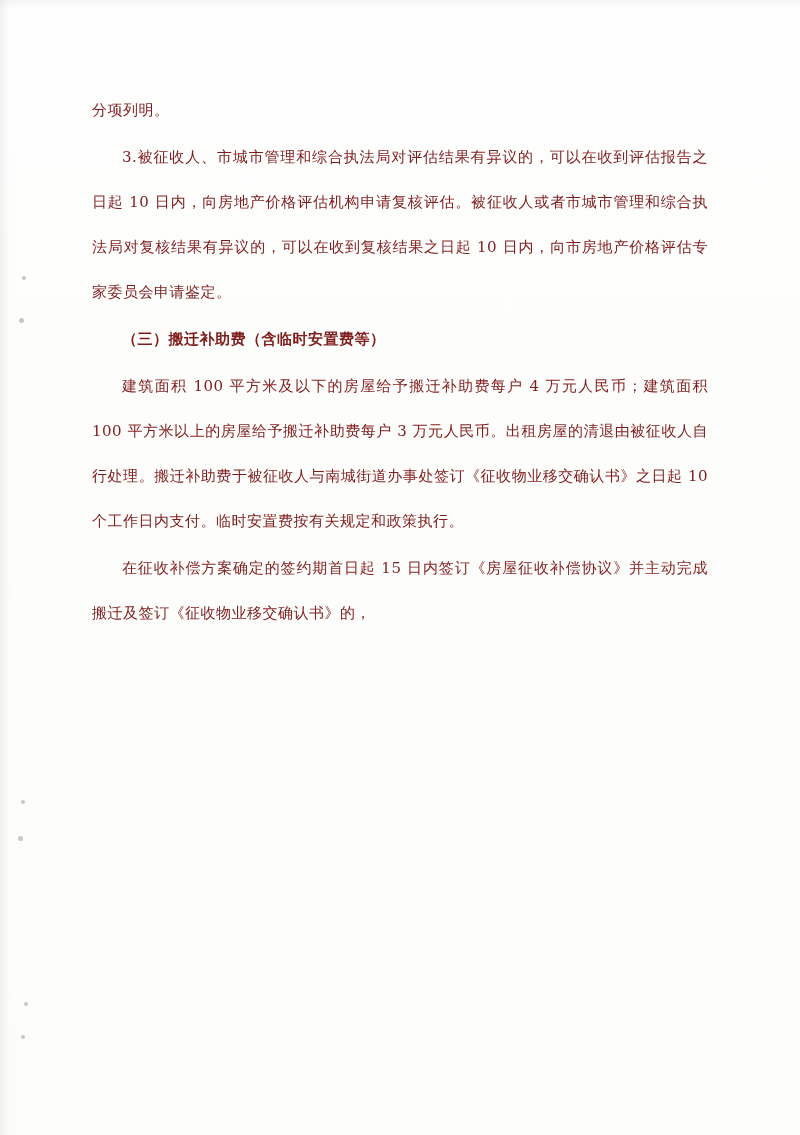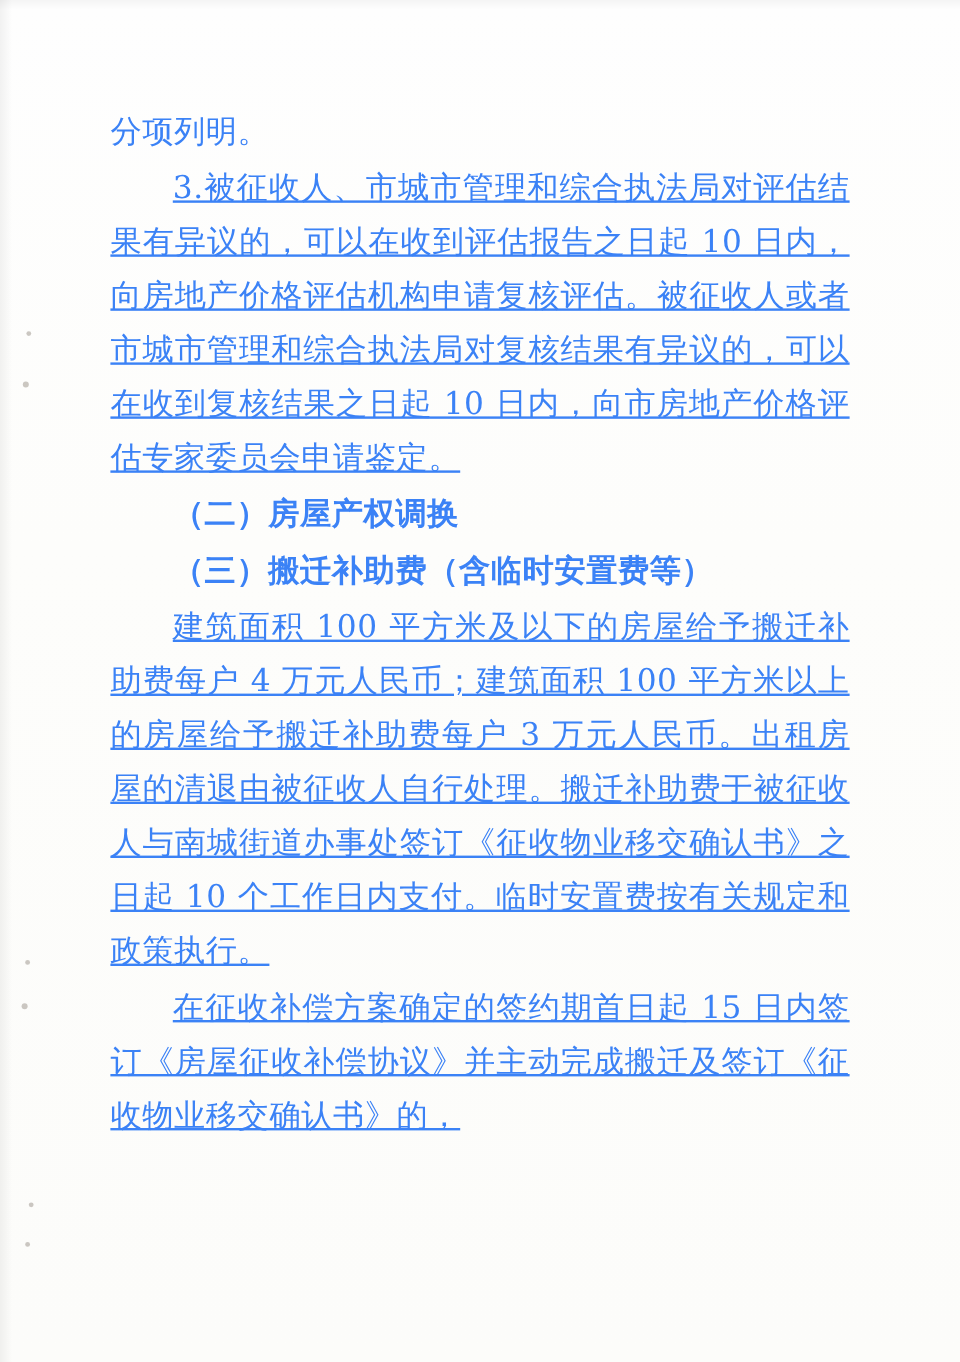--- a/index.html
+++ b/index.html
@@ -31,31 +31,30 @@
     pointer-events: none;
   }
   .content {
     position: absolute;
     left: 92px;
     top: 88px;
     width: 616px;
   }
   p.para {
     margin: 0 0 2px 0;
-    font-size: 26px;
+    font-size: 15px;
     line-height: 45px;
     letter-spacing: 0.5px;
     text-align: justify;
     text-justify: inter-character;
-    color: #3b82f6;
+    color: #7f1d1d;
     font-weight: 500;
   }
   p.indent {
     text-indent: 2em;
-    text-decoration: underline;
   }
   p.heading {
     text-indent: 2em;
     font-weight: 700;
   }
   
   .speckle {
     position: absolute;
     background: #b9b4ad;
     border-radius: 50%;
@@ -91,18 +90,17 @@
   <div class="speckle s1"></div>
   <div class="speckle s2"></div>
   <div class="speckle s3"></div>
   <div class="speckle s4"></div>
   <div class="speckle s5"></div>
   <div class="speckle s6"></div>
 
   <div class="content">
     <p class="para">分项列明。</p>
     <p class="para indent">3.被征收人、市城市管理和综合执法局对评估结果有异议的，可以在收到评估报告之日起 10 日内，向房地产价格评估机构申请复核评估。被征收人或者市城市管理和综合执法局对复核结果有异议的，可以在收到复核结果之日起 10 日内，向市房地产价格评估专家委员会申请鉴定。</p>
-    <p class="para heading">（二）房屋产权调换</p>
     <p class="para heading">（三）搬迁补助费（含临时安置费等）</p>
     <p class="para indent">建筑面积 100 平方米及以下的房屋给予搬迁补助费每户 4 万元人民币；建筑面积 100 平方米以上的房屋给予搬迁补助费每户 3 万元人民币。出租房屋的清退由被征收人自行处理。搬迁补助费于被征收人与南城街道办事处签订《征收物业移交确认书》之日起 10 个工作日内支付。临时安置费按有关规定和政策执行。</p>
     <p class="para indent">在征收补偿方案确定的签约期首日起 15 日内签订《房屋征收补偿协议》并主动完成搬迁及签订《征收物业移交确认书》的，</p>
   </div>
 </div>
 
 </body></html>

